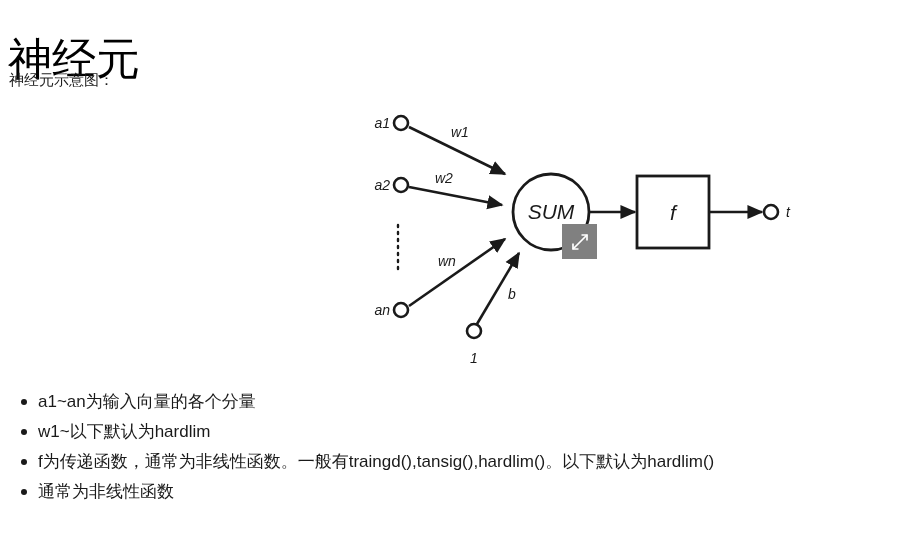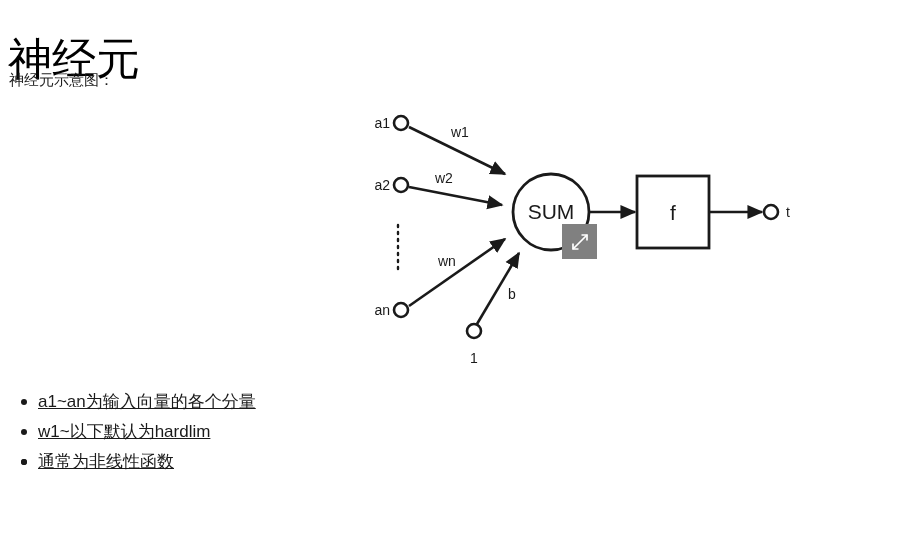--- a/index.html
+++ b/index.html
@@ -38,20 +38,21 @@
     line-height: 22px;
     color: #1a1a1a;
     white-space: nowrap;
   }
   .diagram-wrap {
     position: absolute;
     left: 350px;
     top: 98px;
     width: 470px;
     height: 280px;
+    font-style: italic;
   }
   .diagram-svg {
     display: block;
     width: 470px;
     height: 280px;
   }
   .expand-overlay {
     position: absolute;
     left: 212px;
     top: 126px;
@@ -74,21 +75,20 @@
     padding: 0;
     list-style: none;
   }
   .bullet-list li {
     position: relative;
     padding-left: 38px;
     font-size: 17px;
     line-height: 30px;
     color: #1a1a1a;
     white-space: nowrap;
-    text-decoration: underline;
   }
   .bullet-list li .bullet-dot {
     position: absolute;
     left: 21px;
     top: 12px;
     width: 6px;
     height: 6px;
     background: #1a1a1a;
     border-radius: 50%;
   }
@@ -163,20 +163,21 @@
     <li>
       <span class="bullet-dot"></span>
       <span>a1~an为输入向量的各个分量</span>
     </li>
     <li>
       <span class="bullet-dot"></span>
       <span>w1~以下默认为hardlim</span>
     </li>
     <li>
       <span class="bullet-dot"></span>
+      <span>f为传递函数，通常为非线性函数。一般有traingd(),tansig(),hardlim()。以下默认为hardlim()</span>
     </li>
     <li>
       <span class="bullet-dot"></span>
       <span>通常为非线性函数</span>
     </li>
   </ul>
 
 </div>
 
 </body></html>

